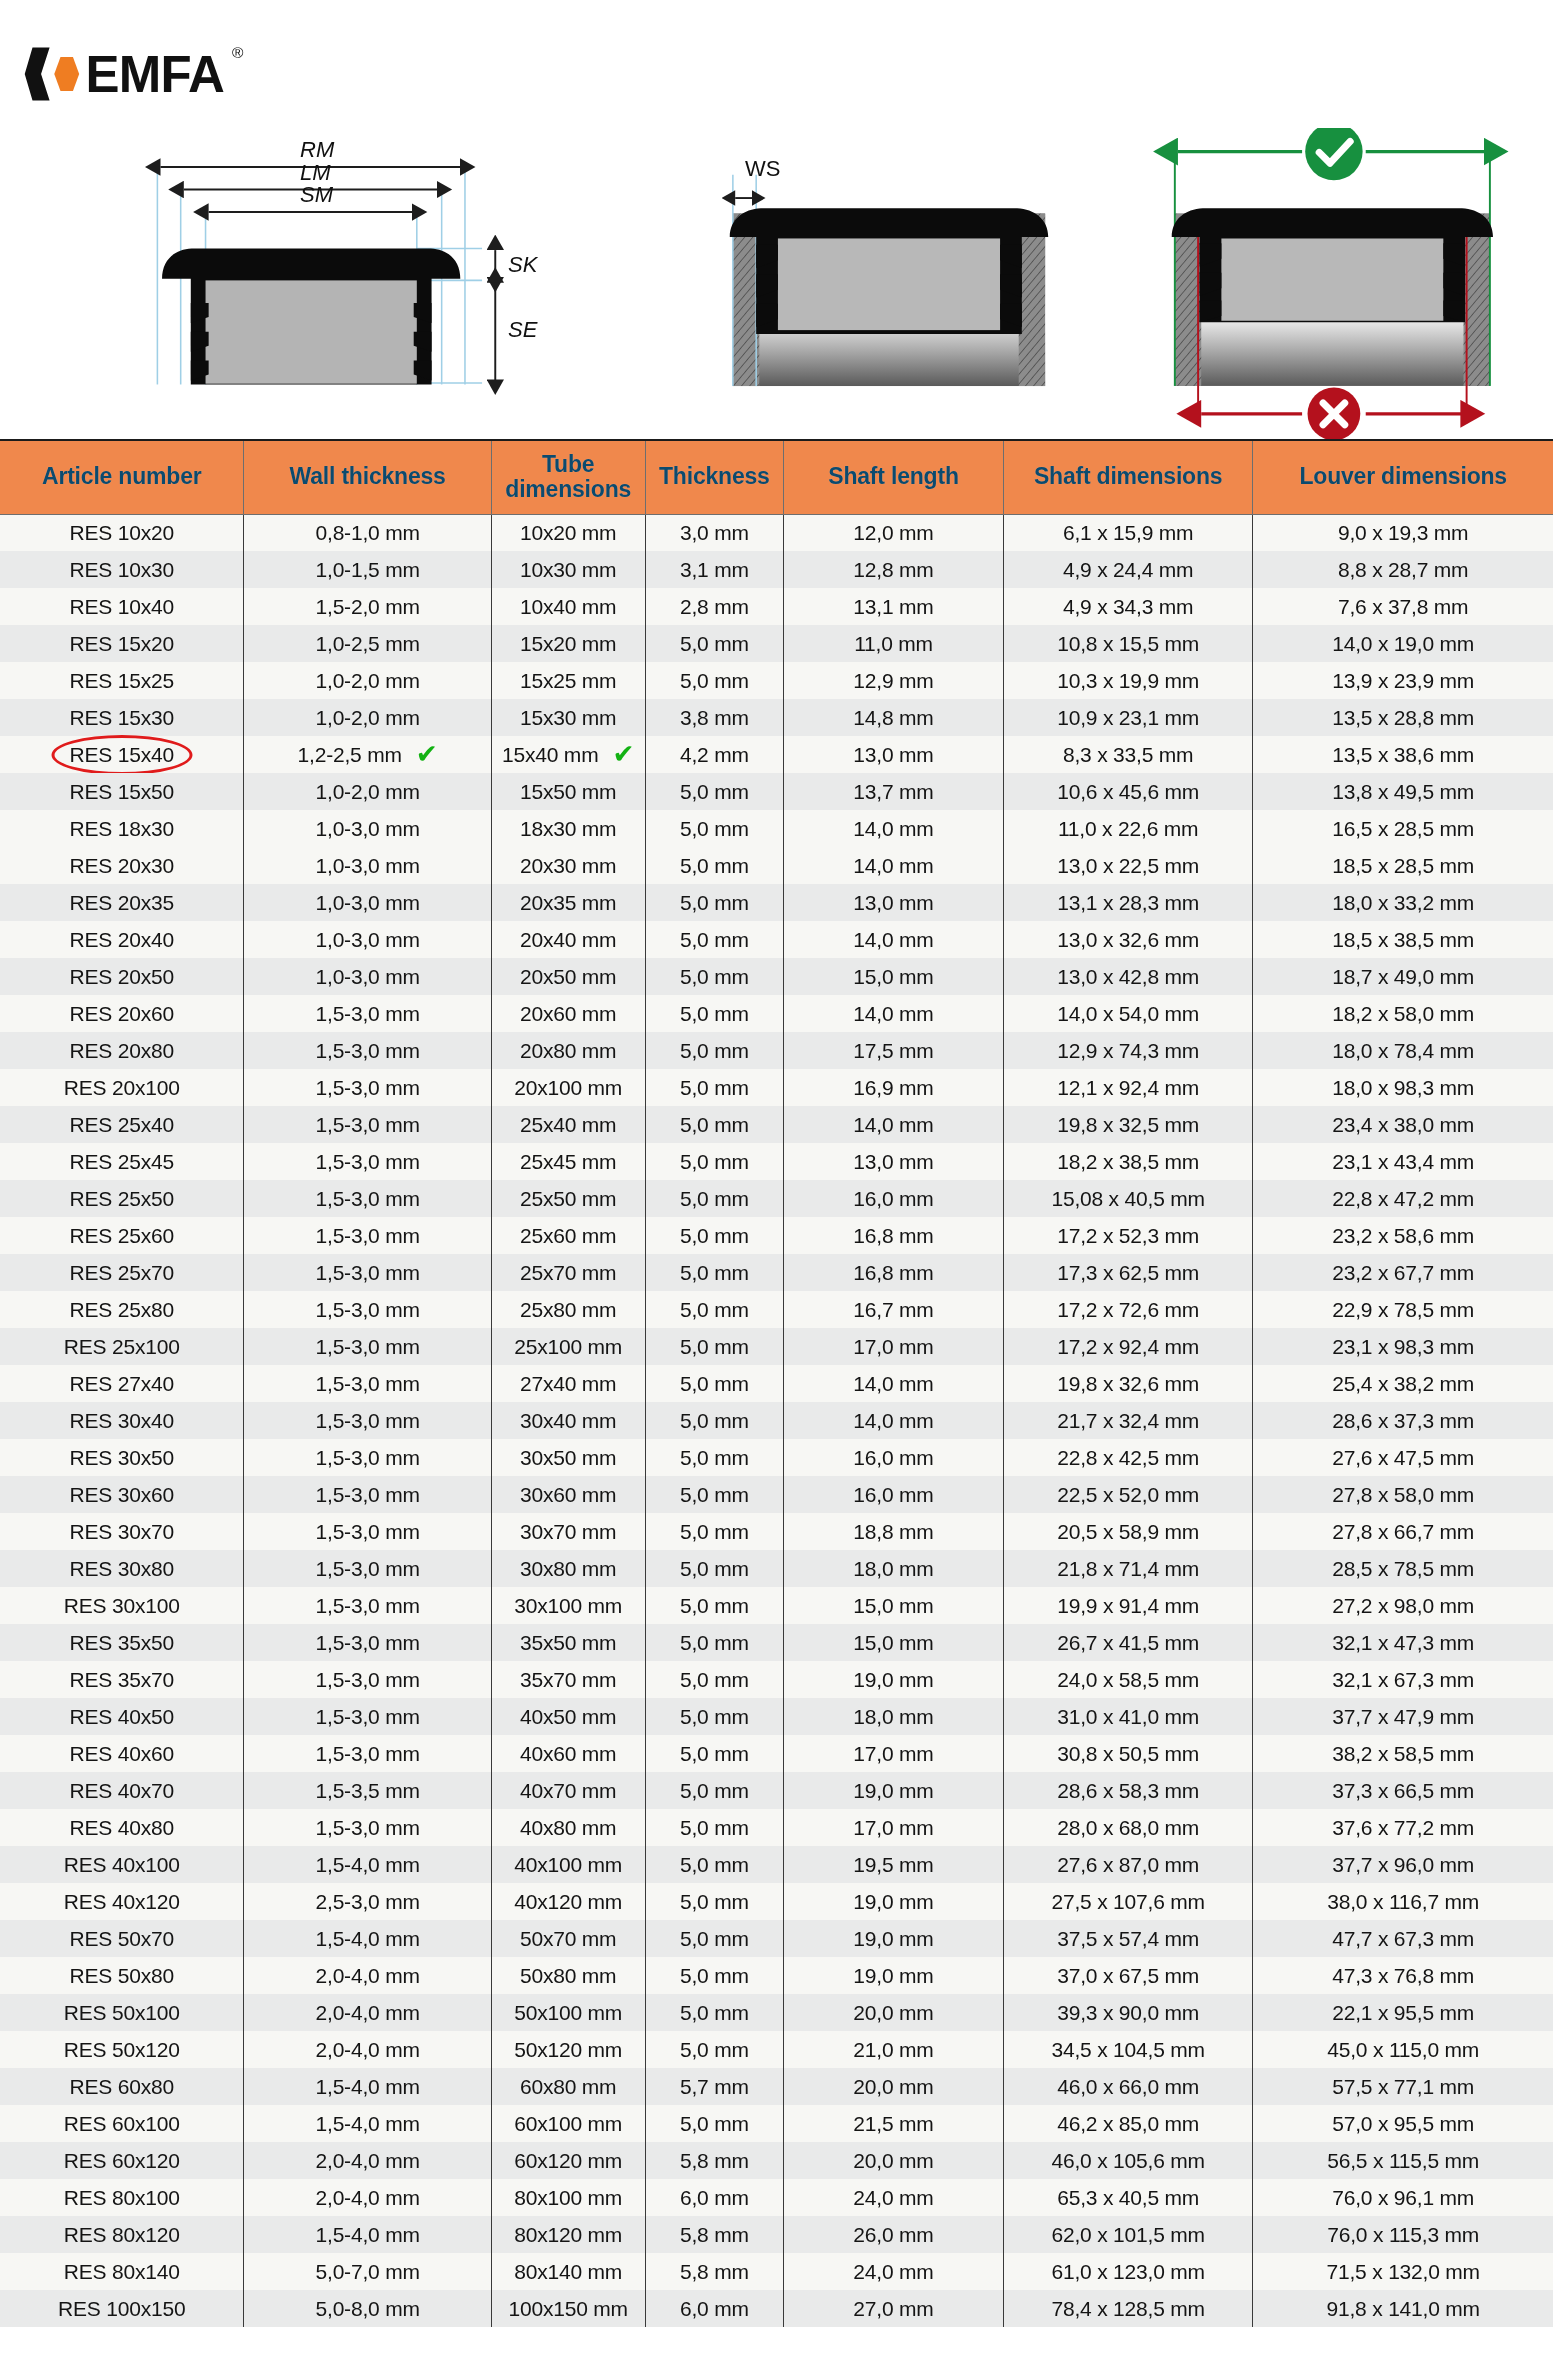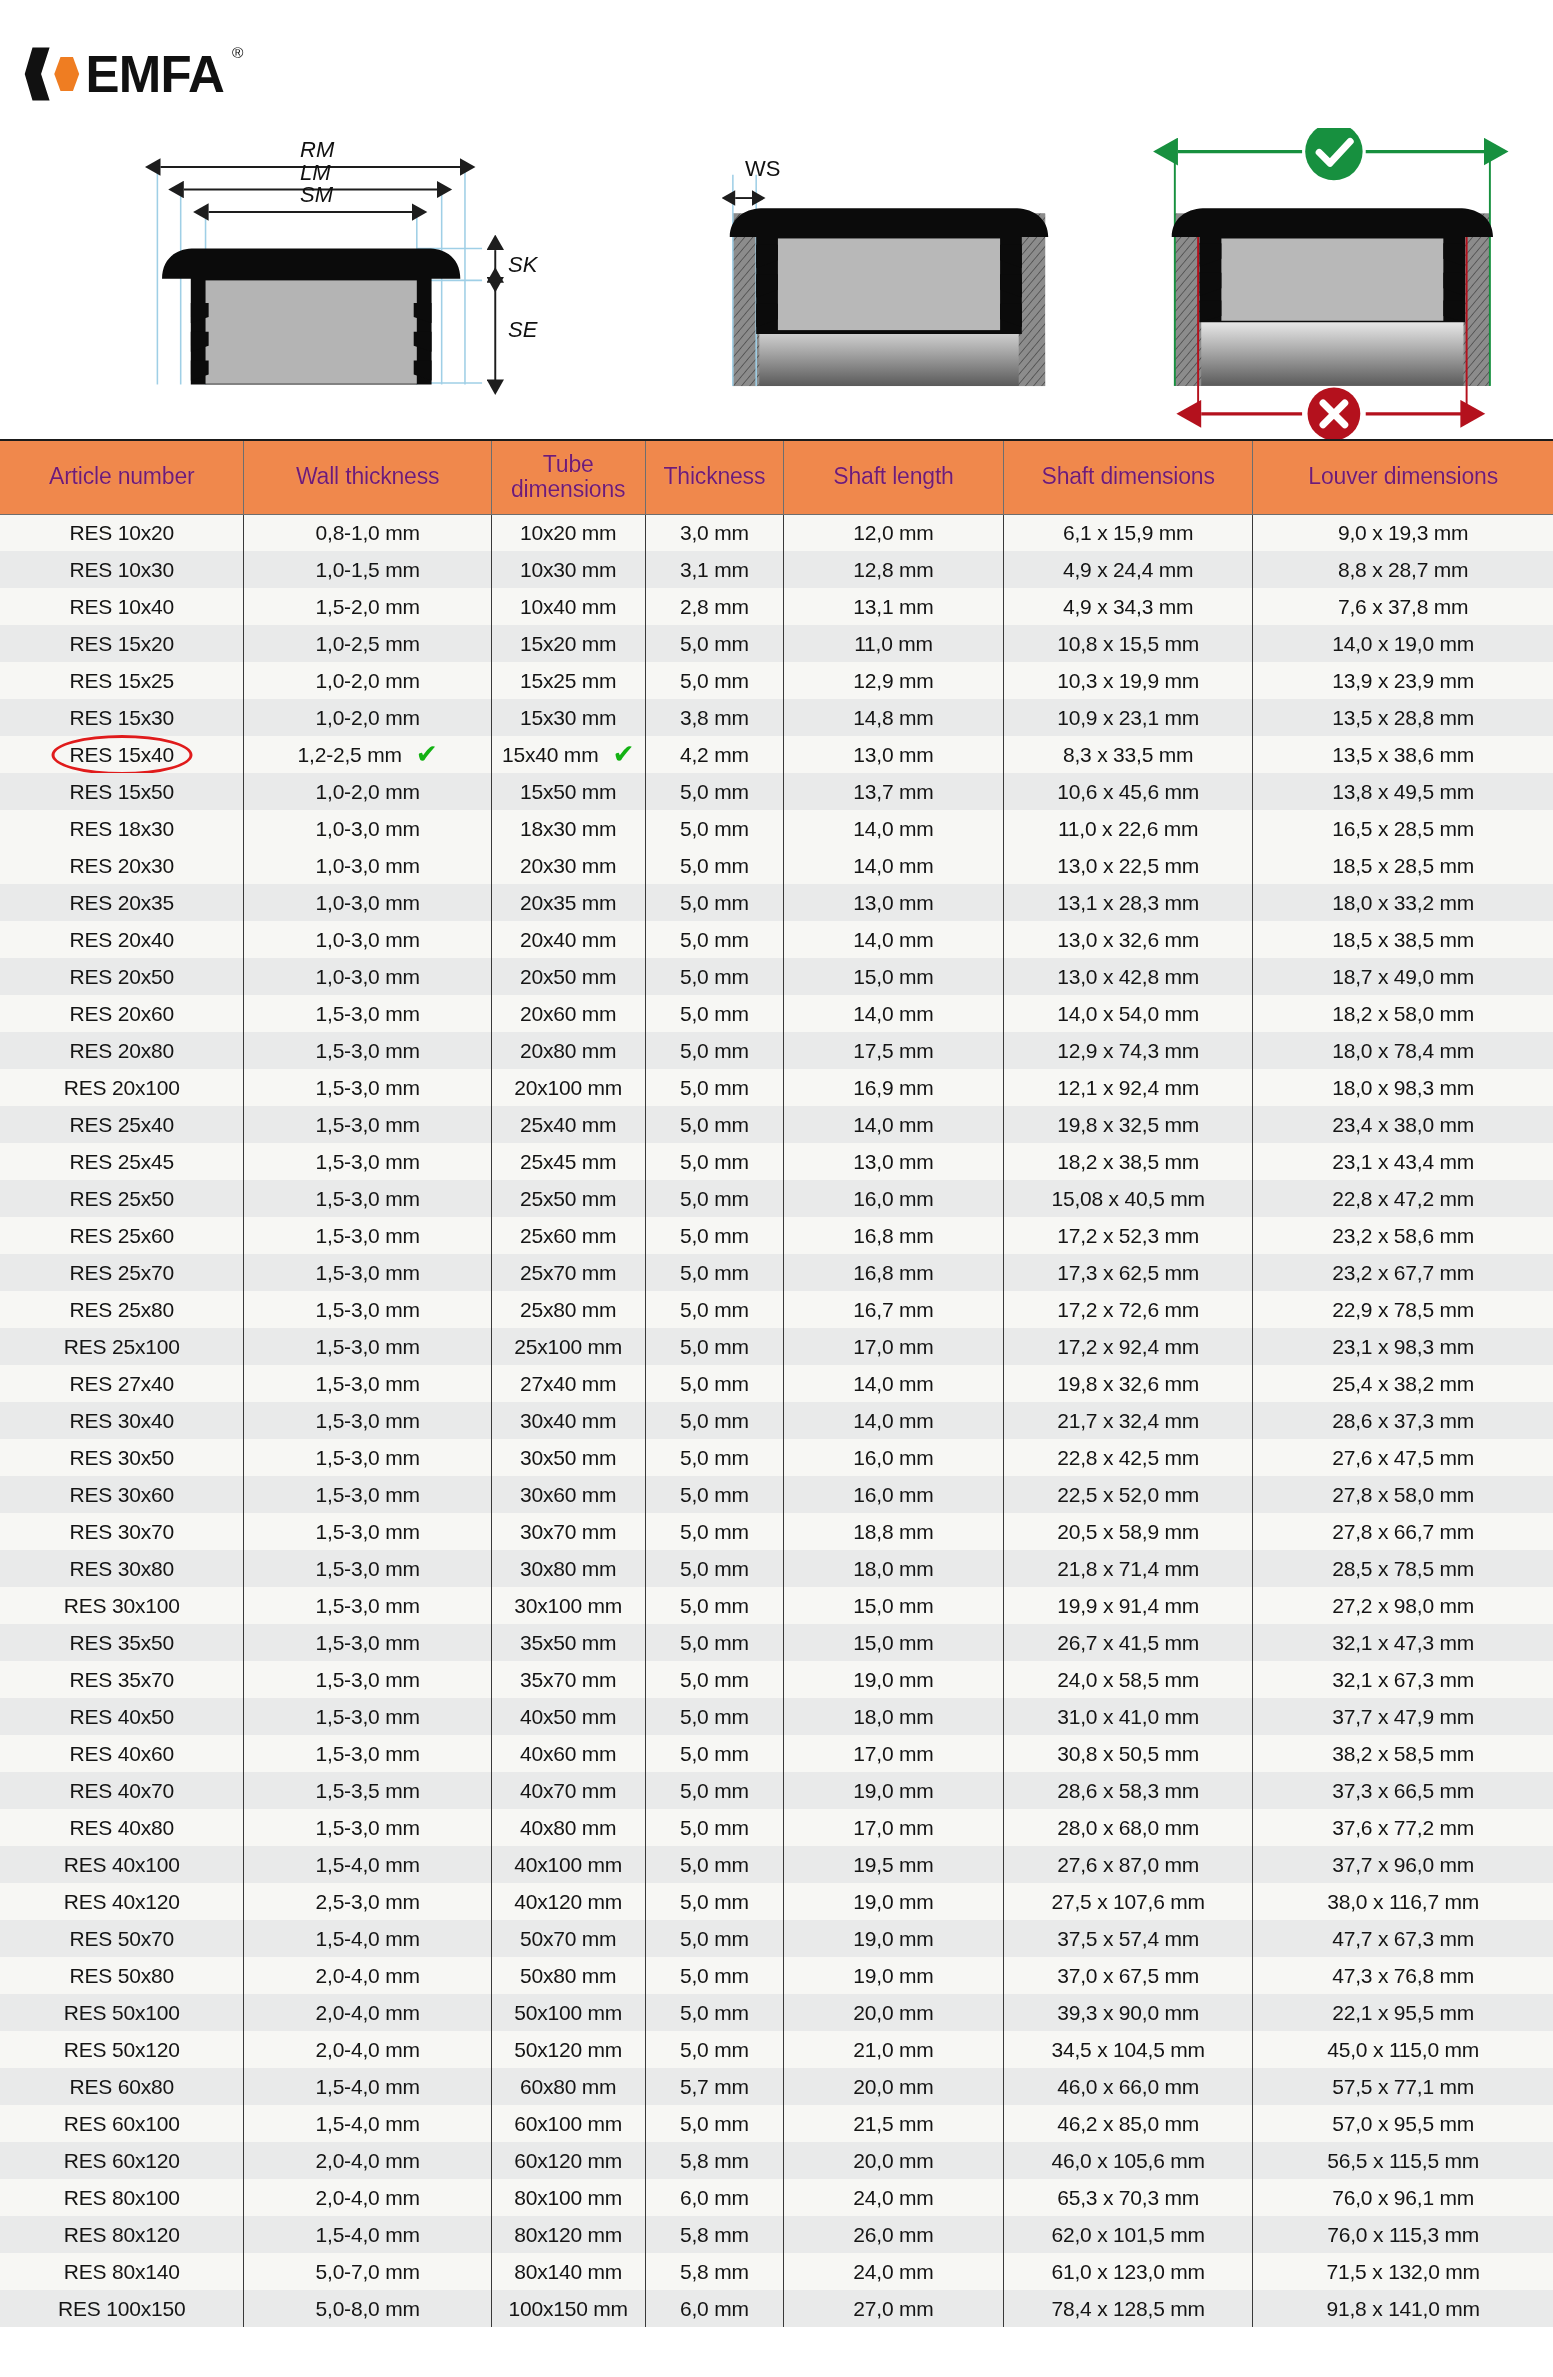--- a/index.html
+++ b/index.html
@@ -72,22 +72,22 @@
   .spec-table col.c0 { width: 222px; }
   .spec-table col.c1 { width: 225px; }
   .spec-table col.c2 { width: 140px; }
   .spec-table col.c3 { width: 126px; }
   .spec-table col.c4 { width: 200px; }
   .spec-table col.c5 { width: 227px; }
   .spec-table col.c6 { width: 273px; }
 
   .spec-table thead th {
     background: #f0884c;
-    color: #701a75;
-    font-weight: normal;
+    color: #0c4a6e;
+    font-weight: bold;
     font-size: 23px;
     line-height: 1.12;
     height: 74px;
     padding: 4.7px 3.1px;
     text-align: center;
     vertical-align: middle;
     border-right: 1.6px solid #6e6e6e;
     border-bottom: 1.6px solid #6e6e6e;
     font-stretch: condensed;
     letter-spacing: -0.2px;
@@ -763,21 +763,21 @@
         <td class="sep"><span class="cell-inline">20,0 mm</span></td>
         <td class="sep"><span class="cell-inline">46,0 x 105,6 mm</span></td>
         <td><span class="cell-inline">56,5 x 115,5 mm</span></td>
       </tr>
       <tr class="odd">
         <td class="sep"><span>RES 80x100</span></td>
         <td class="sep"><span class="cell-inline">2,0-4,0 mm</span></td>
         <td class="sep"><span class="cell-inline">80x100 mm</span></td>
         <td class="sep"><span class="cell-inline">6,0 mm</span></td>
         <td class="sep"><span class="cell-inline">24,0 mm</span></td>
-        <td class="sep"><span class="cell-inline">65,3 x 70,3 mm</span></td>
+        <td class="sep"><span class="cell-inline">65,3 x 40,5 mm</span></td>
         <td><span class="cell-inline">76,0 x 96,1 mm</span></td>
       </tr>
       <tr class="even">
         <td class="sep"><span>RES 80x120</span></td>
         <td class="sep"><span class="cell-inline">1,5-4,0 mm</span></td>
         <td class="sep"><span class="cell-inline">80x120 mm</span></td>
         <td class="sep"><span class="cell-inline">5,8 mm</span></td>
         <td class="sep"><span class="cell-inline">26,0 mm</span></td>
         <td class="sep"><span class="cell-inline">62,0 x 101,5 mm</span></td>
         <td><span class="cell-inline">76,0 x 115,3 mm</span></td>

